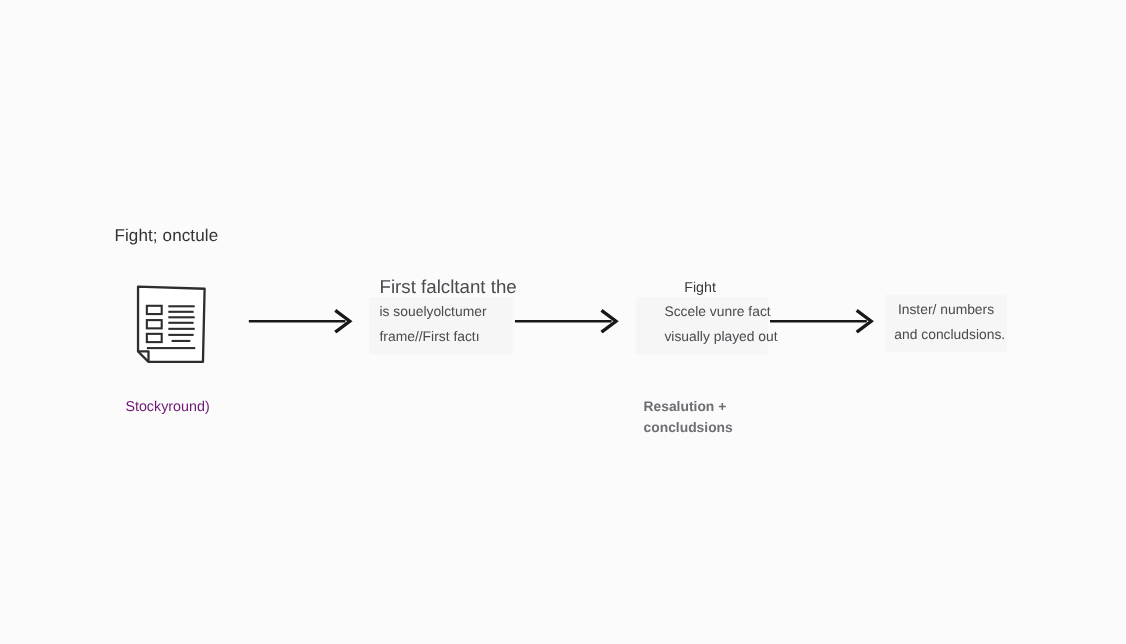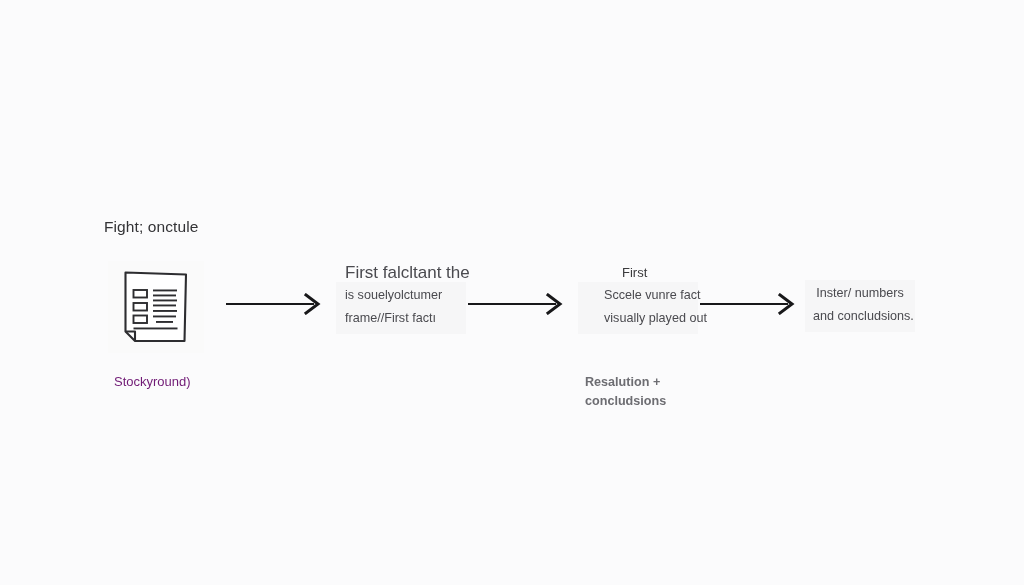--- a/index.html
+++ b/index.html
@@ -13,21 +13,21 @@
     background: #fbfbfc;
     font-family: "Liberation Sans", sans-serif;
     color: #3a3a3c;
     overflow: hidden;
     position: relative;
   }
 
   #canvas {
     position: absolute;
     left: 0;
-    top: 12px;
+    top: 0;
     width: 1024px;
     height: 534px;
   }
 
   
   .abs { position: absolute; }
 
   
   .flow-title {
     left: 104px;
@@ -178,21 +178,21 @@
     <div class="line">frame//First factı</div>
   </div>
 
   <div class="abs arrow" style="left:468px; top:281px;">
     <svg width="100" height="22" viewBox="0 0 100 22">
       <line x1="0" y1="11" x2="88" y2="11" stroke="#18181a" stroke-width="2.2"></line>
       <polyline points="80,2 92,11 80,20" stroke="#18181a" stroke-width="3" fill="none" stroke-linecap="square" stroke-linejoin="miter"></polyline>
     </svg>
   </div>
 
-  <div class="abs panel-heading">First</div>
+  <div class="abs panel-heading">Fight</div>
 
   <div class="abs panel panel-3">
     <div class="line">Sccele vunre fact</div>
     <div class="line">visually played out</div>
   </div>
 
   <div class="abs panel-3-caption">
     <div>Resalution +</div>
     <div>concludsions</div>
   </div>

